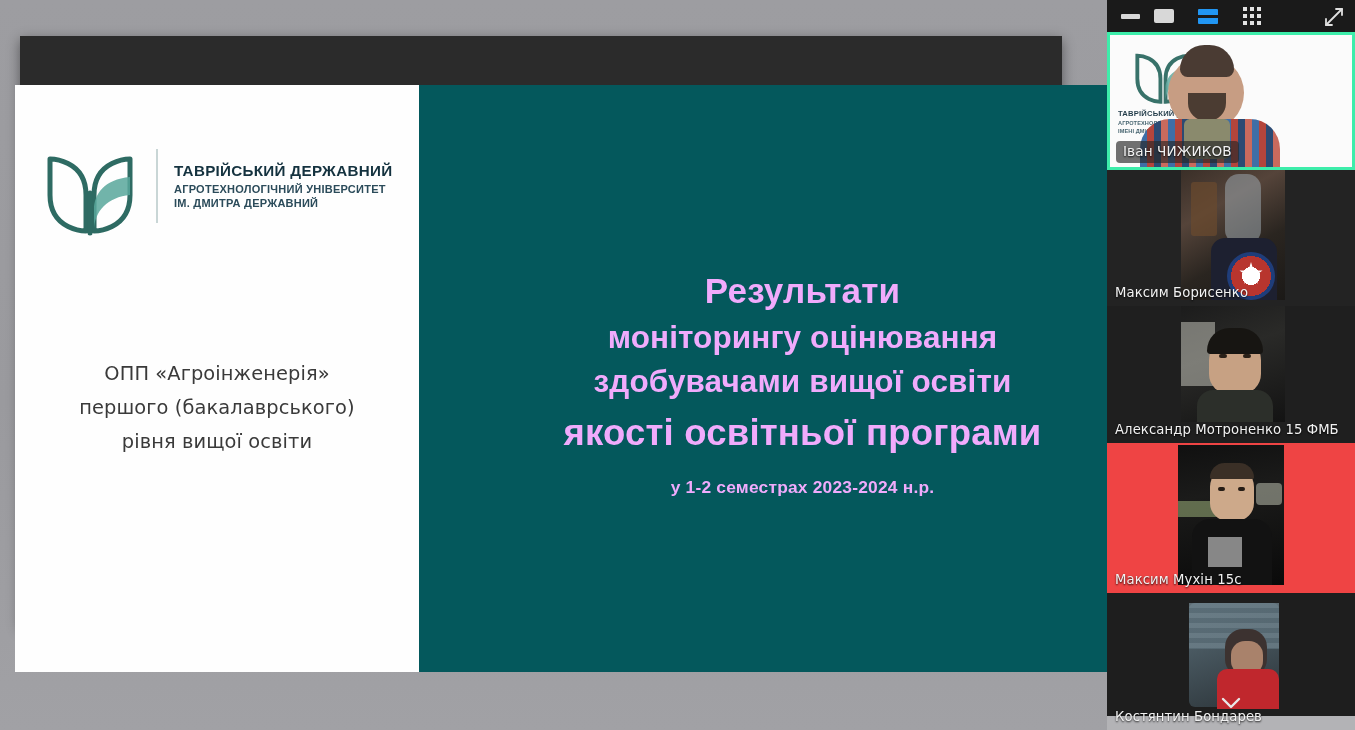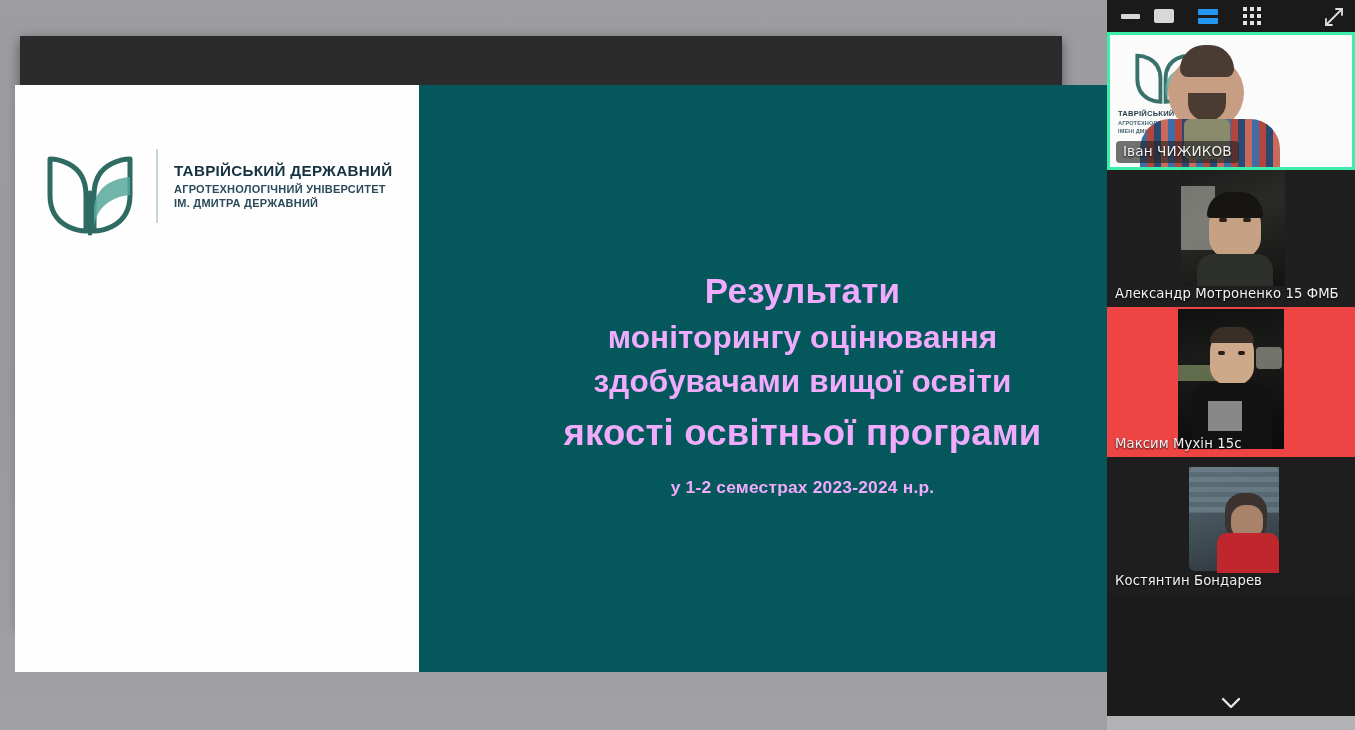--- a/index.html
+++ b/index.html
@@ -259,20 +259,25 @@
             <path d="M48 60 L48 100" stroke="#2e6b63" stroke-width="5" stroke-linecap="round"></path>
           </svg>
           <div id="logo-divider"></div>
           <div id="logo-text">
             <div class="logo-l1">ТАВРІЙСЬКИЙ ДЕРЖАВНИЙ</div>
             <div class="logo-l2">АГРОТЕХНОЛОГІЧНИЙ УНІВЕРСИТЕТ</div>
             <div class="logo-l3">ІМ. ДМИТРА ДЕРЖАВНИЙ</div>
           </div>
         </div>
 
+        <div id="program-block">
+          <div>ОПП «Агроінженерія»</div>
+          <div>першого (бакалаврського)</div>
+          <div>рівня вищої освіти</div>
+        </div>
       </div>
 
       <div id="slide-right">
         <div id="title-block">
           <div class="title-l1">Результати</div>
           <div class="title-l2">моніторингу оцінювання</div>
           <div class="title-l3">здобувачами вищої освіти</div>
           <div class="title-l4">якості освітньої програми</div>
           <div class="title-sub">у 1-2 семестрах 2023-2024 н.р.</div>
         </div>
@@ -333,20 +338,33 @@
           <div class="person" style="left:58px;top:20px;width:76px;height:76px;border-radius:50%;background:#c79d83;"></div>
           <div class="person" style="left:70px;top:10px;width:54px;height:32px;border-radius:26px 26px 8px 8px;background:#4a3b33;"></div>
           <div class="person" style="left:78px;top:58px;width:38px;height:28px;border-radius:0 0 18px 18px;background:#4b3c32;"></div>
           <div class="person" style="left:30px;top:84px;width:140px;height:54px;border-radius:30px 30px 0 0;
                background:repeating-linear-gradient(90deg,#3f6ea6 0 7px,#b3453c 7px 14px,#2b4a73 14px 21px,#c96a5d 21px 28px);"></div>
           <div class="person" style="left:74px;top:84px;width:46px;height:40px;background:#8a8a6d;border-radius:6px;"></div>
         </div>
         <div class="name">Іван ЧИЖИКОВ</div>
       </div>
 
+      <div class="tile" id="tile-2">
+        <div class="vidbox" style="left:74px;top:0;width:104px;height:130px;
+                    background:linear-gradient(150deg,#3a2f28 0%,#55443a 30%,#2a2520 62%,#1b1917 100%);">
+          <div style="position:absolute;left:10px;top:12px;width:26px;height:54px;background:#6b4a2e;opacity:.7;border-radius:3px;"></div>
+          <div style="position:absolute;left:44px;top:4px;width:36px;height:70px;background:#9aa6ad;opacity:.55;border-radius:14px;"></div>
+          <div style="position:absolute;left:30px;top:68px;width:66px;height:62px;background:#1d2030;border-radius:14px 14px 0 0;"></div>
+          <div style="position:absolute;left:46px;top:82px;width:48px;height:48px;border-radius:50%;
+                      background:radial-gradient(circle at 50% 50%,#ffffff 0 9px,#b8352e 9px 20px,#1f3d7a 20px 24px);"></div>
+          <div style="position:absolute;left:58px;top:92px;width:24px;height:24px;background:#fff;
+                      clip-path:polygon(50% 0,61% 35%,98% 35%,68% 57%,79% 91%,50% 70%,21% 91%,32% 57%,2% 35%,39% 35%);"></div>
+        </div>
+        <div class="name">Максим Борисенко</div>
+      </div>
 
       <div class="tile" id="tile-3">
         <div class="vidbox" style="left:74px;top:0;width:104px;height:116px;
                     background:linear-gradient(160deg,#1c1c1c 0%,#2a2a28 40%,#131313 100%);">
           <div style="position:absolute;left:0;top:16px;width:34px;height:64px;background:#cfcfc6;opacity:.5;"></div>
           <div style="position:absolute;left:28px;top:30px;width:52px;height:58px;border-radius:24px 24px 20px 20px;background:#c7a183;"></div>
           <div style="position:absolute;left:26px;top:22px;width:56px;height:26px;border-radius:26px 26px 4px 4px;background:#171512;"></div>
           <div style="position:absolute;left:38px;top:48px;width:8px;height:4px;background:#2a2018;border-radius:2px;"></div>
           <div style="position:absolute;left:62px;top:48px;width:8px;height:4px;background:#2a2018;border-radius:2px;"></div>
           <div style="position:absolute;left:16px;top:84px;width:76px;height:32px;background:#2c2f2a;border-radius:16px 16px 0 0;"></div>

